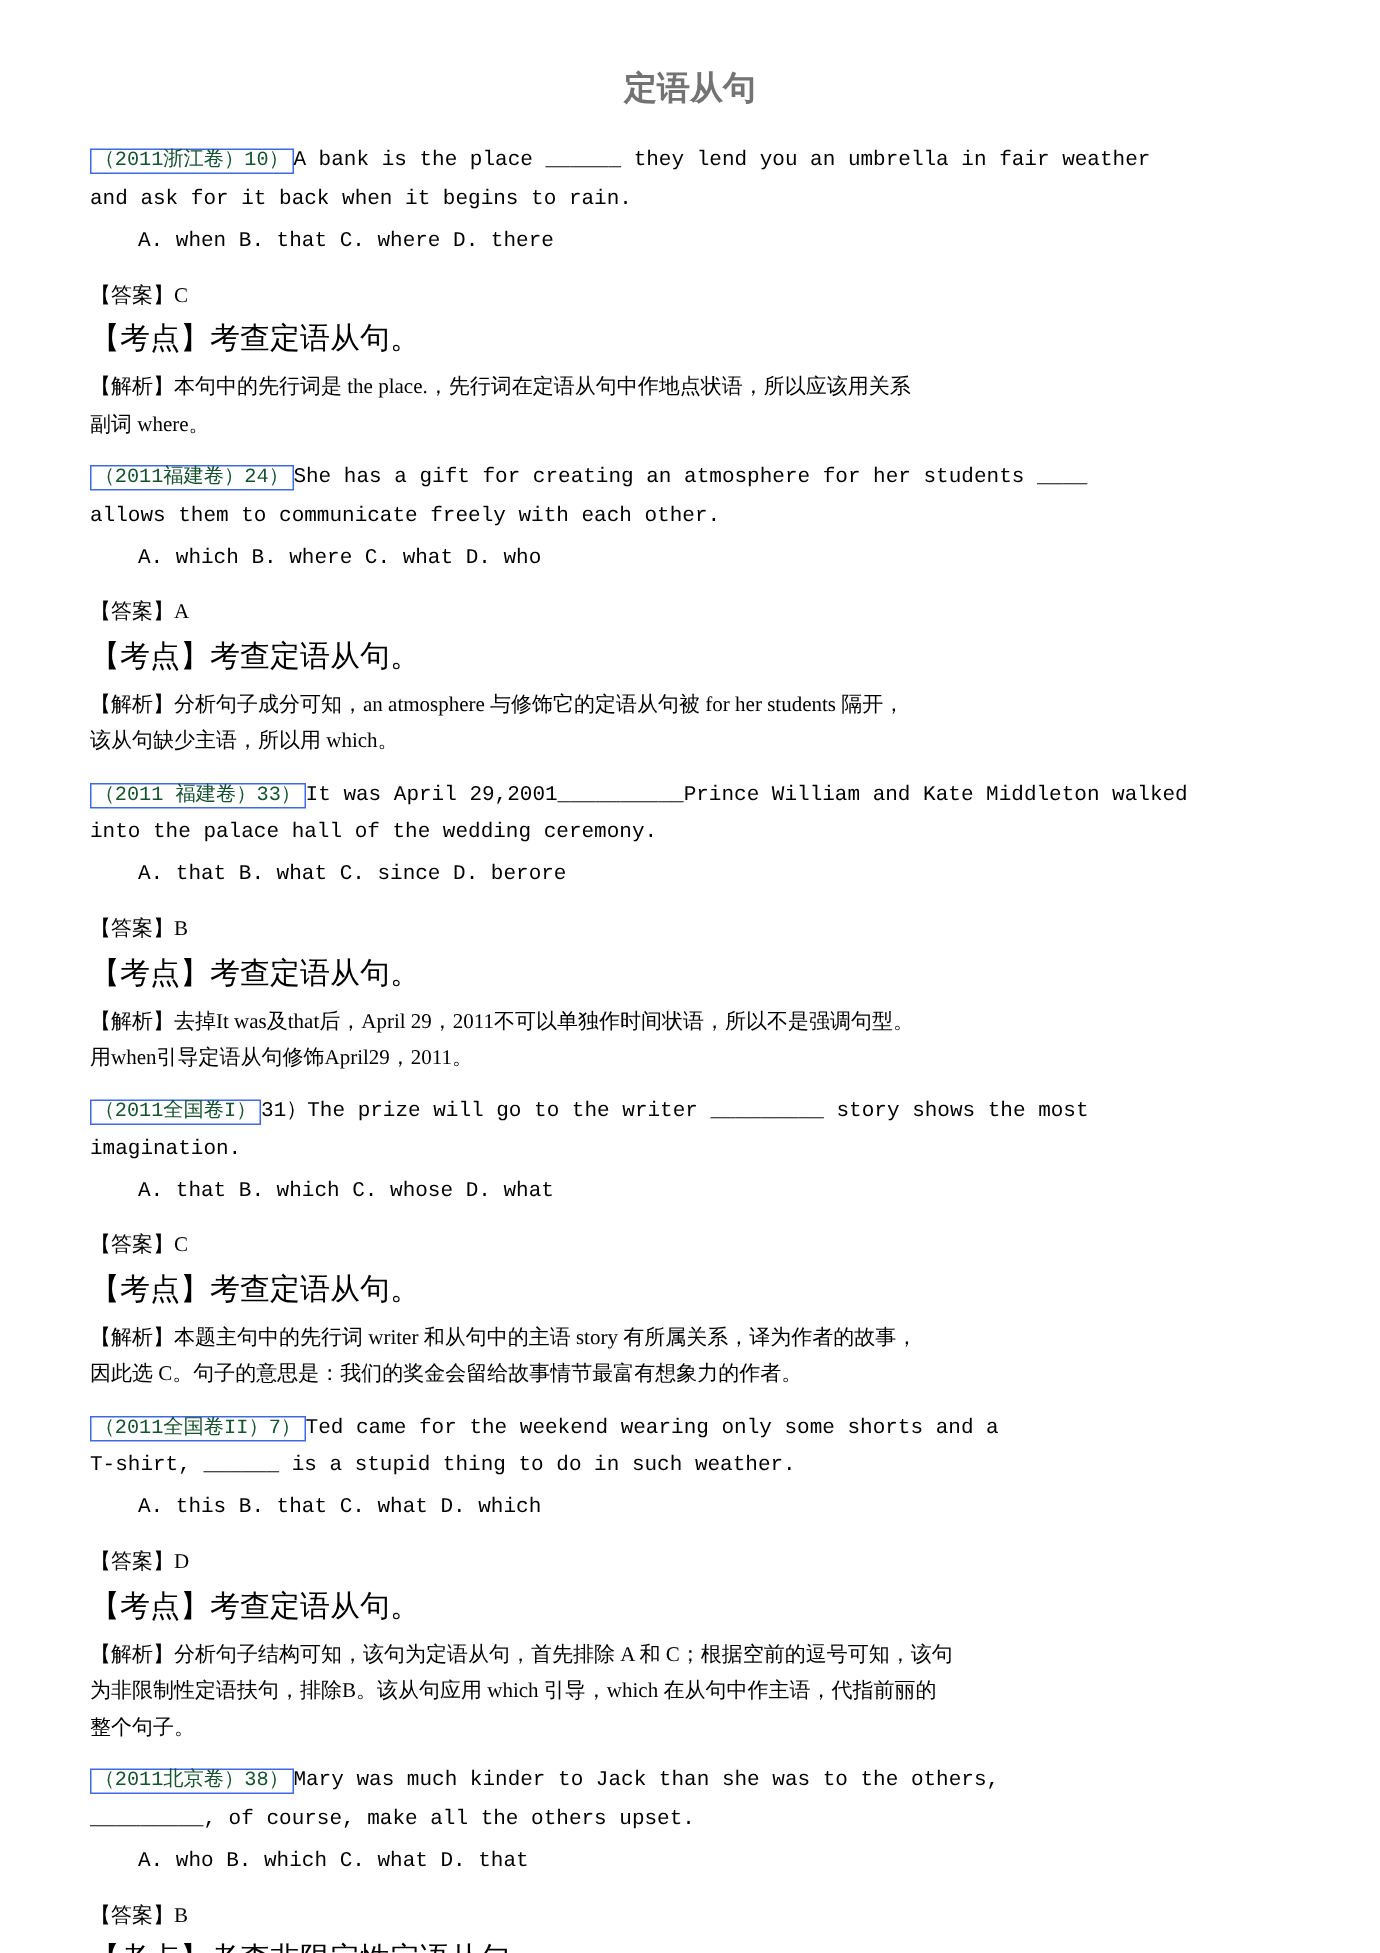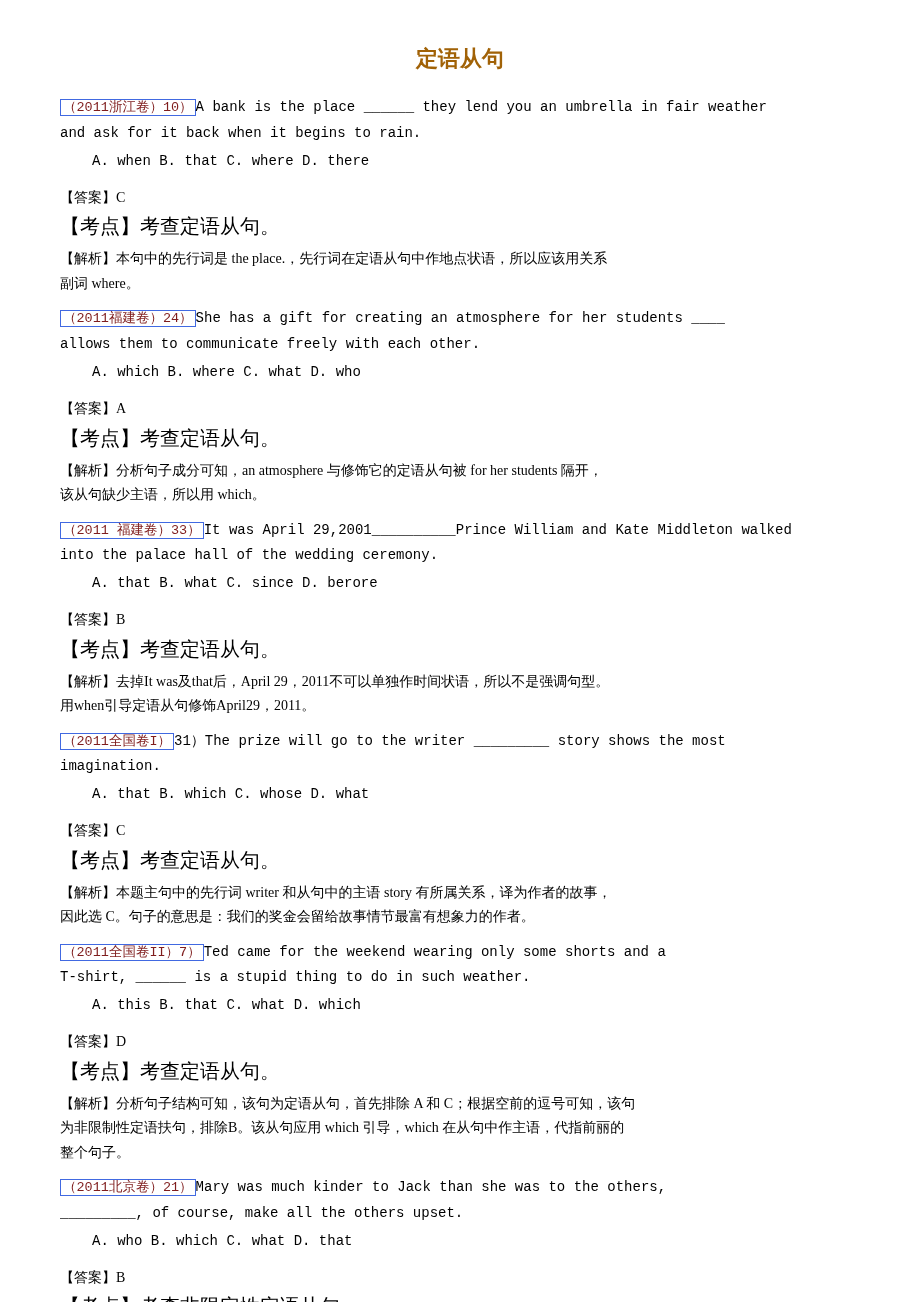--- a/index.html
+++ b/index.html
@@ -12,30 +12,30 @@
       font-family: "SimSun", "宋体", serif;
       font-size: 15px;
       line-height: 1.7;
       color: #000;
       padding: 40px 60px;
       width: 920px;
       min-height: 1302px;
     }
     .page-title {
       text-align: center;
-      color: #a16207;
+      color: #737373;
       font-size: 22px;
       font-weight: bold;
       margin-bottom: 18px;
       font-family: "SimHei", "黑体", sans-serif;
     }
     .question-tag {
       display: inline;
       border: 1px solid #4169e1;
-      color: #7f1d1d;
+      color: #14532d;
       font-size: 13.5px;
       padding: 0 2px;
       font-family: "Courier New", monospace;
     }
     .question-block {
       margin-bottom: 10px;
     }
     .question-text {
       font-family: "Courier New", monospace;
       font-size: 14px;
@@ -101,18 +101,18 @@
       <div class="jiexi-line">【解析】本题主句中的先行词 writer 和从句中的主语 story 有所属关系，译为作者的故事，<br>因此选 C。句子的意思是：我们的奖金会留给故事情节最富有想象力的作者。</div>
     </div>
     <div class="question-block">
       <div class="question-text"><span class="question-tag">（2011全国卷II）7）</span>Ted came for the weekend wearing only some shorts and a<br>T-shirt, ______ is a stupid thing to do in such weather.</div>
       <div class="options-line">A. this              B. that              C. what              D. which</div>
       <div class="answer-line">【答案】D</div>
       <div class="kaodian-line">【考点】考查定语从句。</div>
       <div class="jiexi-line">【解析】分析句子结构可知，该句为定语从句，首先排除 A 和 C；根据空前的逗号可知，该句<br>为非限制性定语扶句，排除B。该从句应用 which 引导，which 在从句中作主语，代指前丽的<br>整个句子。</div>
     </div>
     <div class="question-block">
-      <div class="question-text"><span class="question-tag">（2011北京卷）21）</span>Mary was much kinder to Jack than she was to the others,<br>_________, of course, make all the others upset.</div>
+      <div class="question-text"><span class="question-tag">（2011北京卷）38）</span>Mary was much kinder to Jack than she was to the others,<br>_________, of course, make all the others upset.</div>
       <div class="options-line">A. who               B. which             C. what              D. that</div>
       <div class="answer-line">【答案】B</div>
       <div class="kaodian-line">【考点】考查非限定性定语从句。</div>
     </div>
   </div>
 
 </body></html>

